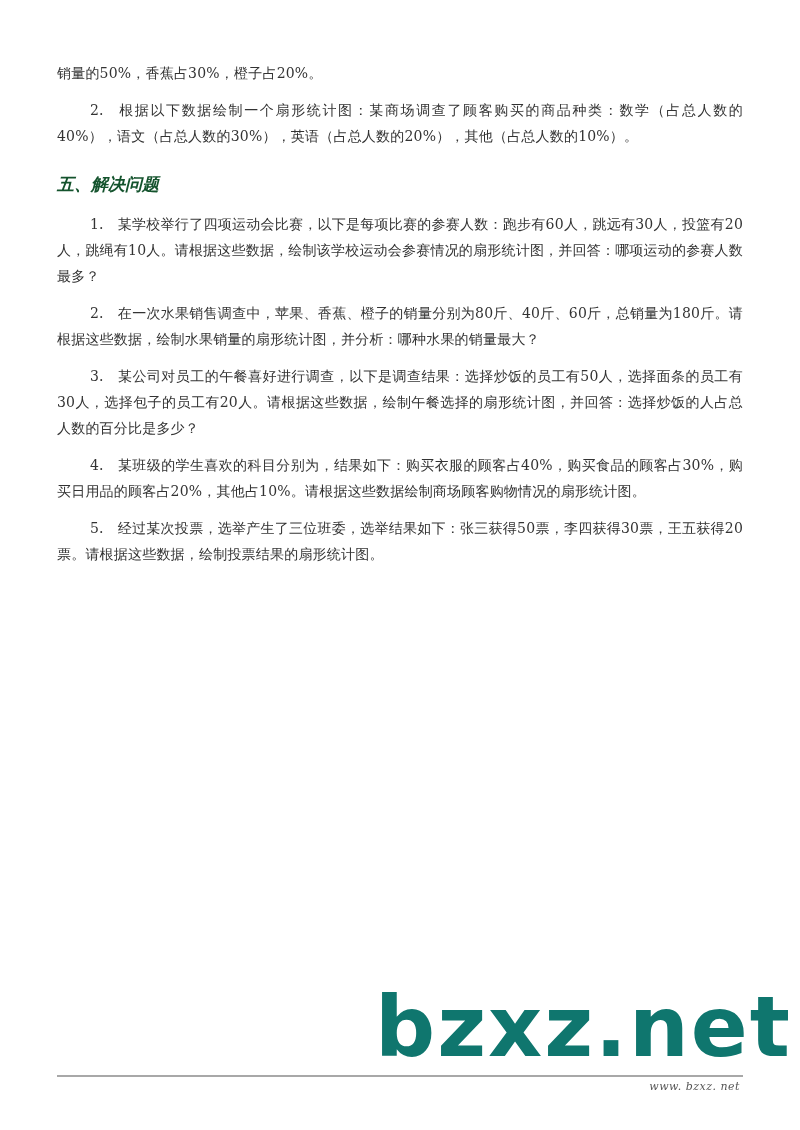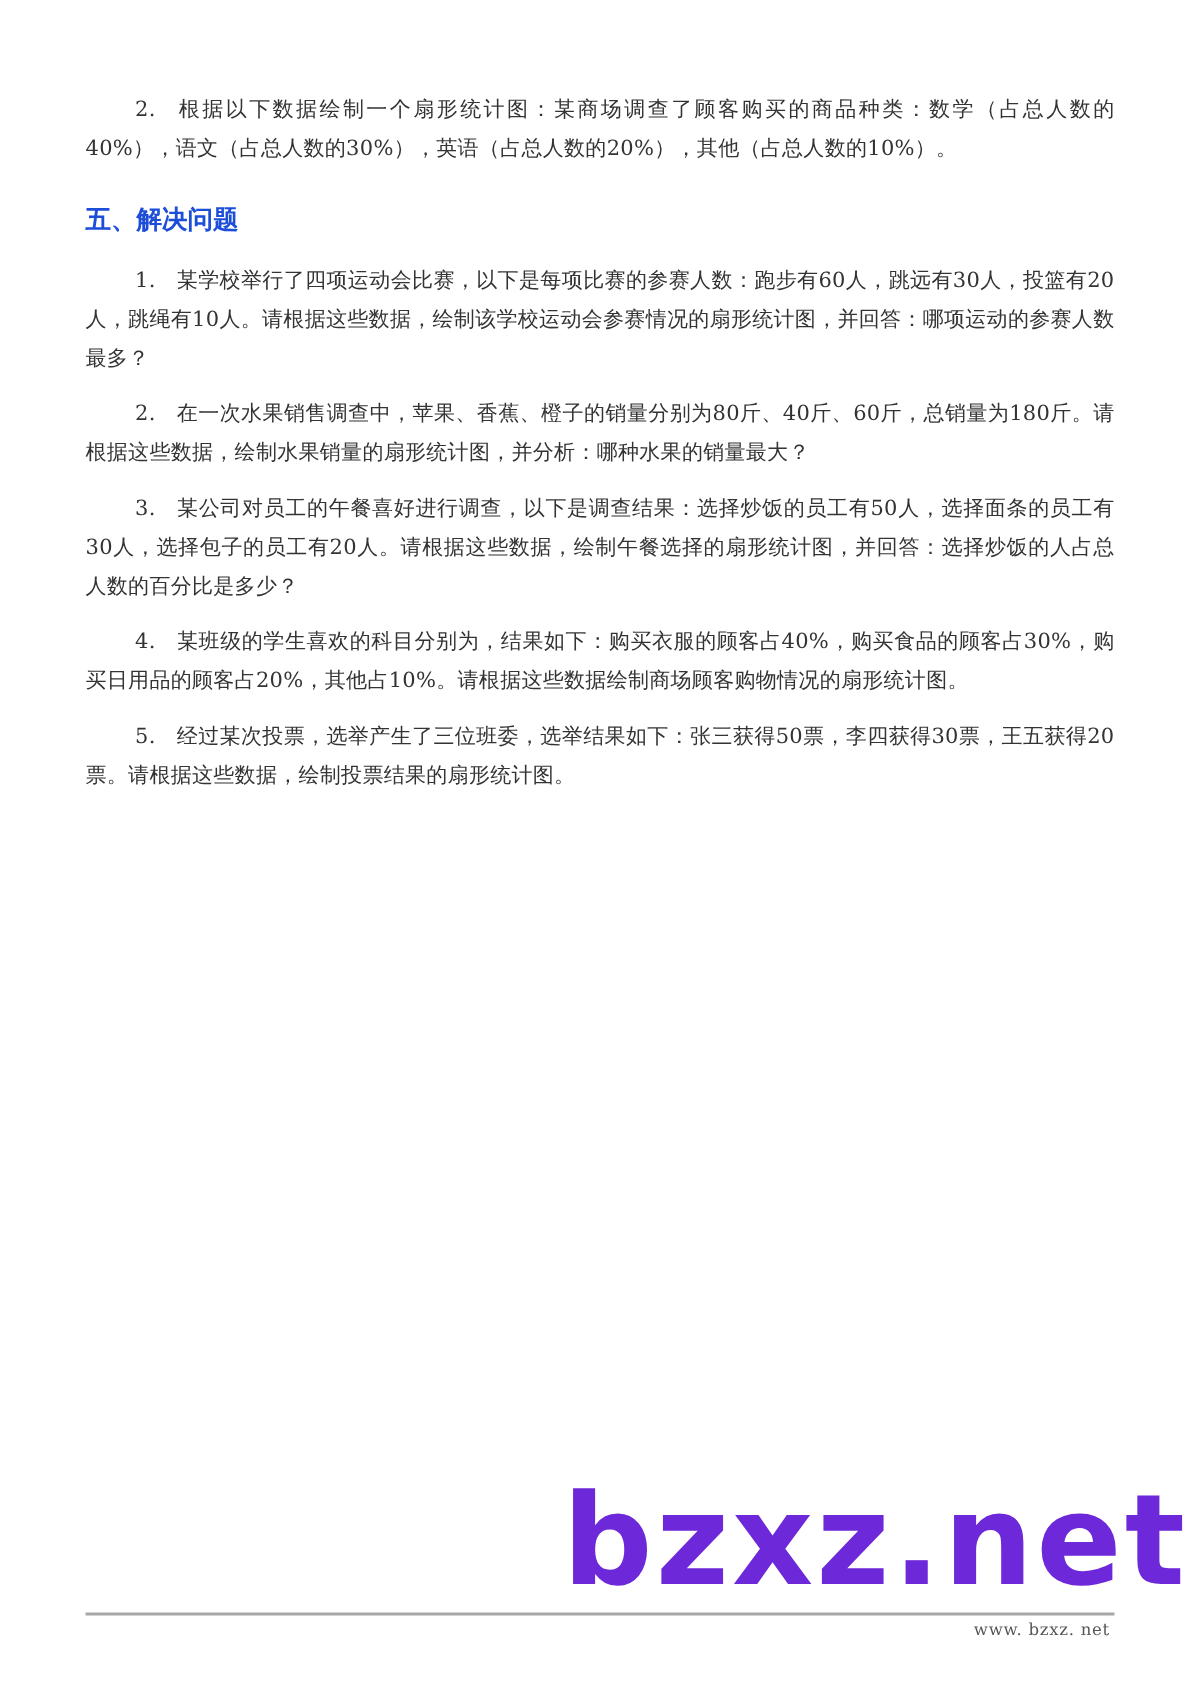--- a/index.html
+++ b/index.html
@@ -2,32 +2,33 @@
 <html><head>
 <meta charset="utf-8">
 <style>
   html, body { margin: 0; padding: 0; background: #ffffff; }
   body { width: 800px; height: 1130px; position: relative; overflow: hidden;
          font-family: "DejaVu Serif", "Liberation Serif", serif; color: #333333; }
   .page { position: absolute; left: 57px; top: 60px; width: 686px; }
   .para { font-size: 14px; line-height: 26px; margin: 0 0 11px 0; text-align: justify; letter-spacing: 0.2px; }
   .para.indent { text-indent: 33px; }
   .heading { font-family: "DejaVu Sans", "Liberation Sans", sans-serif; font-weight: bold;
-             font-size: 17px; line-height: 26px; margin: 22px 0 14px 0; color: #1d4ed8; }
+             font-size: 17px; line-height: 26px; margin: 22px 0 14px 0; color: #14532d; font-style: italic; }
   .num { margin-right: 14px; }
   .watermark { position: absolute; left: 375px; top: 985px; font-family: "DejaVu Sans", "Liberation Sans", sans-serif;
-               font-weight: bold; font-size: 84px; color: #6d28d9; letter-spacing: 2px; line-height: 1; }
+               font-weight: bold; font-size: 84px; color: #0f766e; letter-spacing: 2px; line-height: 1; }
   .footer-line { position: absolute; left: 57px; top: 1075px; width: 686px; height: 0; border-top: 2px solid #a8a8a8; }
   .footer-url { position: absolute; right: 60px; top: 1080px; font-family: "DejaVu Serif", "Liberation Serif", serif;
-                font-size: 11px; color: #555; letter-spacing: 0.5px; }
+                font-style: italic; font-size: 11px; color: #555; letter-spacing: 0.5px; }
 </style>
 </head>
 <body>
 
 <div class="page">
+  <p class="para">销量的50%，香蕉占30%，橙子占20%。</p>
 
   <p class="para indent"><span class="num">2.</span><span>根据以下数据绘制一个扇形统计图：某商场调查了顾客购买的商品种类：数学（占总人数的40%），语文（占总人数的30%），英语（占总人数的20%），其他（占总人数的10%）。</span></p>
 
 
   <h2 class="heading">五、解决问题</h2>
 
   <p class="para indent"><span class="num">1.</span><span>某学校举行了四项运动会比赛，以下是每项比赛的参赛人数：跑步有60人，跳远有30人，投篮有20人，跳绳有10人。请根据这些数据，绘制该学校运动会参赛情况的扇形统计图，并回答：哪项运动的参赛人数最多？</span></p>
 
   <p class="para indent"><span class="num">2.</span><span>在一次水果销售调查中，苹果、香蕉、橙子的销量分别为80斤、40斤、60斤，总销量为180斤。请根据这些数据，绘制水果销量的扇形统计图，并分析：哪种水果的销量最大？</span></p>
 

